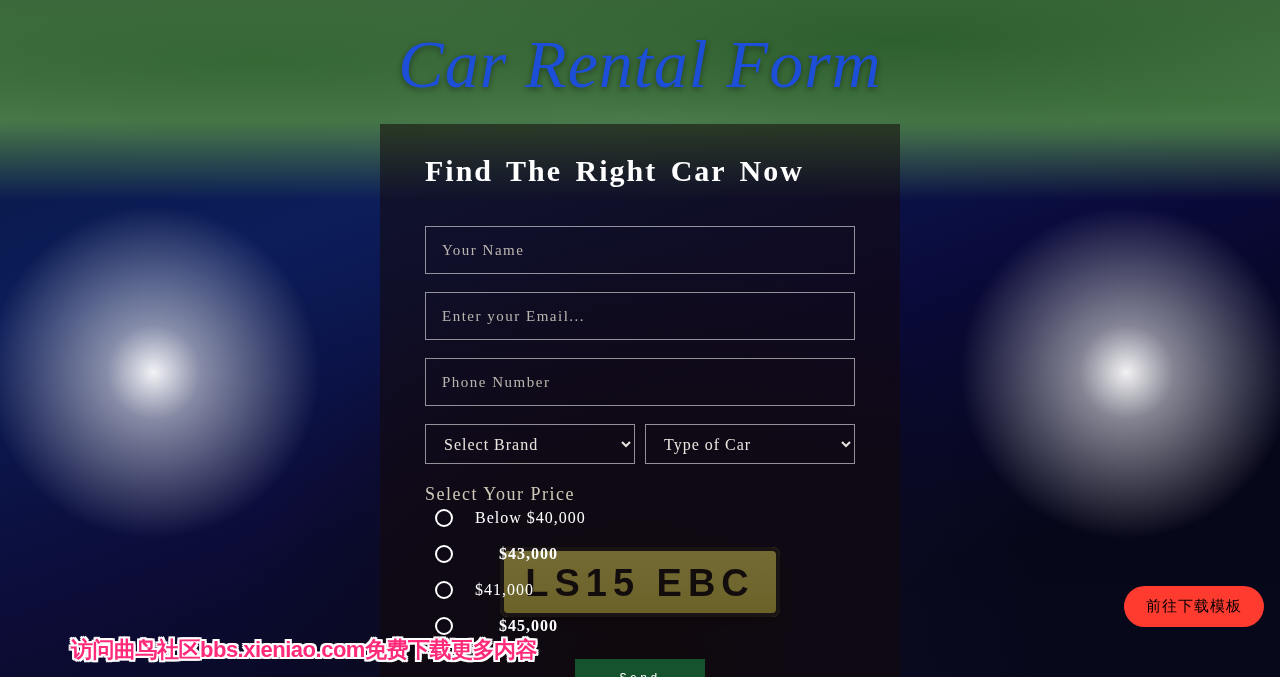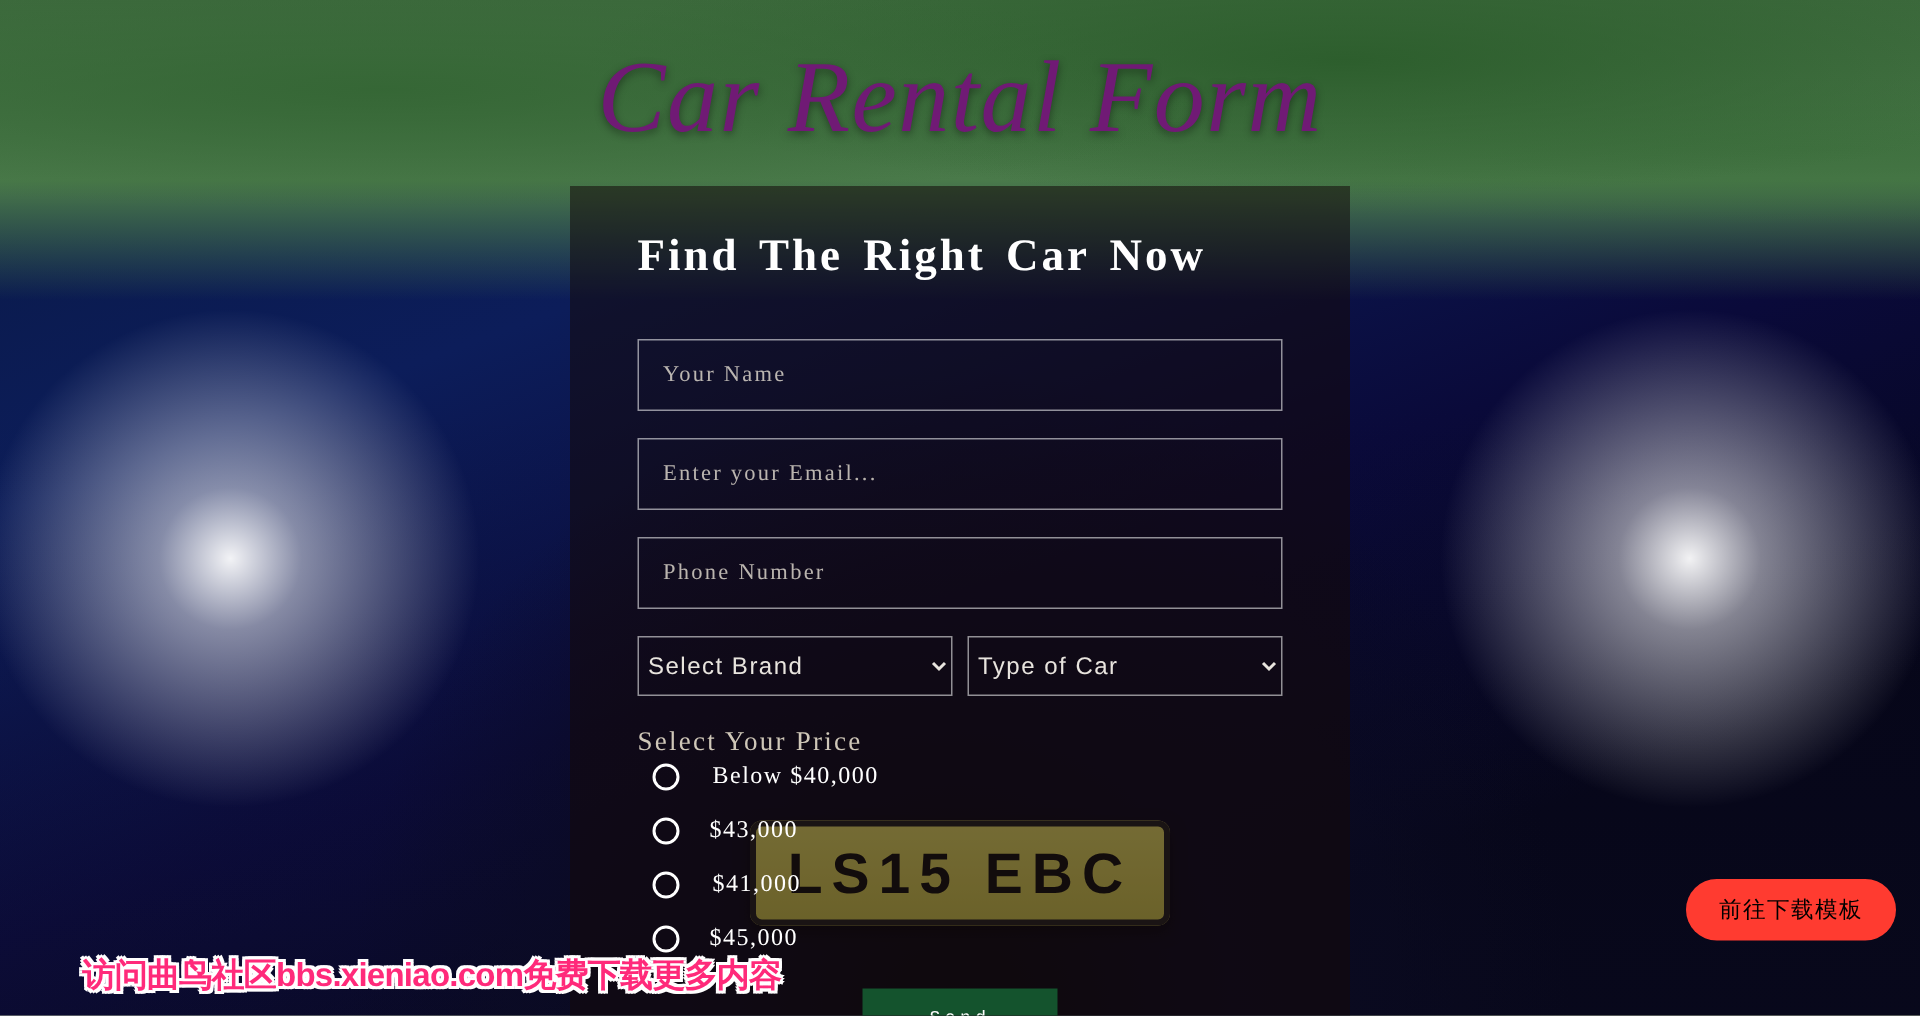--- a/index.html
+++ b/index.html
@@ -30,21 +30,21 @@
     background:linear-gradient(to bottom,#eae36a 0%,#d4cc50 100%);
     box-shadow: inset 0 0 0 4px #222, 0 4px 10px rgba(0,0,0,0.5);
   }
   .plate-text {
     position:absolute; bottom:72px; left:50%; transform:translateX(-50%);
     font-family: Arial, sans-serif; font-weight:700; font-size:38px; letter-spacing:6px;
     color:#111; z-index:1;
   }
 
   .page-title {
-    position:relative; z-index:2; text-align:center; color:#701a75;
+    position:relative; z-index:2; text-align:center; color:#1d4ed8;
     font-family: 'Brush Script MT','Lucida Handwriting',cursive;
     font-size:68px; font-style:italic; font-weight:500;
     padding-top:25px; letter-spacing:1px;
     text-shadow:0 2px 6px rgba(0,0,0,0.4);
   }
 
   .card {
     position:relative; z-index:2;
     width:520px; margin:20px auto 0; padding:30px 45px 22px;
     background:rgba(20,10,10,0.55);
@@ -56,53 +56,53 @@
   }
   .field {
     width:100%; height:48px; margin-bottom:18px; padding:0 16px;
     background:transparent; border:1px solid rgba(255,255,255,0.55);
     color:#e8e4de; font-size:15px; letter-spacing:1.5px; outline:none;
     font-family: Georgia, serif;
   }
   .field::placeholder { color:#d8d2c8; opacity:0.85; }
   .row { display:flex; gap:10px; }
   .sel {
-    flex:1; height:40px; padding:0 2px;
+    flex:1; height:40px; padding:0 14px;
     background:transparent; border:1px solid rgba(255,255,255,0.55);
     color:#e8e4de; font-size:16px; letter-spacing:1px; outline:none;
-    font-family: Liberation Sans, sans-serif;
+    font-family: Liberation Serif, serif;
   }
   .sel option { background:#222; color:#eee; }
   .section-label {
     color:#cfc7b8; font-size:18px; letter-spacing:1.5px; margin:20px 0 4px 0;
     font-family: Georgia, serif;
   }
   .radio-grid { display:grid; grid-template-columns:1fr; row-gap:18px; column-gap:10px; padding:0 10px; }
   .radio-item { display:flex; align-items:center; gap:22px; color:#fff; font-size:16px; letter-spacing:1px; font-family: Georgia, serif; }
-  .radio-item:nth-child(2), .radio-item:nth-child(4) { gap:20px; }
+  .radio-item:nth-child(2), .radio-item:nth-child(4) { gap:46px;font-weight:bold; }
   .radio-circle {
     width:18px; height:18px; border:2px solid #fff; border-radius:50%; flex:0 0 auto;
     display:inline-block;
   }
   .send-wrap { text-align:center; margin-top:24px; }
   .send-btn {
     display:inline-block; padding:13px 45px; background:#14532d; color:#fff;
     border:none; font-size:12px; letter-spacing:3px; cursor:pointer;
     font-family: Liberation Mono, monospace;
   }
 
   .pill {
     position:absolute; right:16px; bottom:50px; z-index:5;
     background:#ff3b30; color:#000000; border:none; border-radius:22px;
     padding:11px 22px; font-size:15px; letter-spacing:1px; cursor:pointer;
     font-family: Arial, sans-serif;
   }
 
   .watermark {
-    position:absolute; left:55px; bottom:12px; z-index:5;
+    position:absolute; left:71px; bottom:12px; z-index:5;
     font-family: Arial, sans-serif; font-weight:900; font-size:22px; letter-spacing:-0.5px;
     color:#ff2a7a;
     text-shadow:
       -2px -2px 0 #fff, 2px -2px 0 #fff, -2px 2px 0 #fff, 2px 2px 0 #fff,
       -2px 0 0 #fff, 2px 0 0 #fff, 0 -2px 0 #fff, 0 2px 0 #fff;
   }
 </style>
 </head>
 <body>
 

